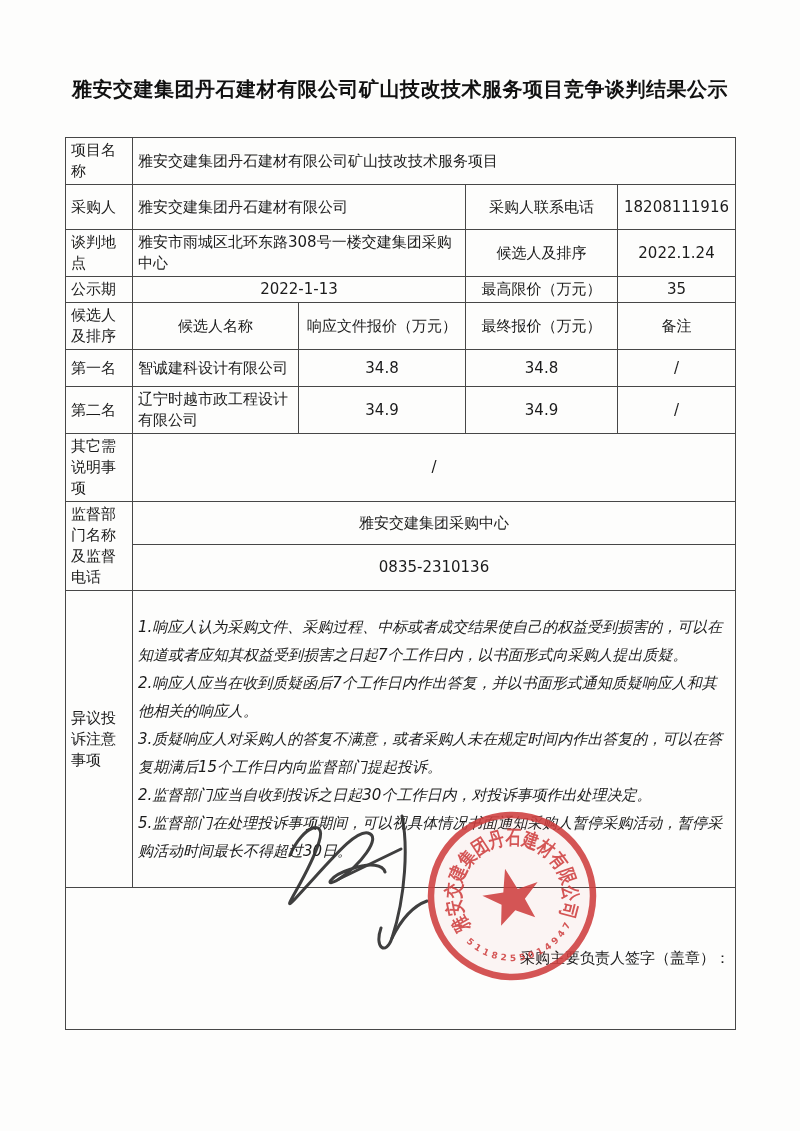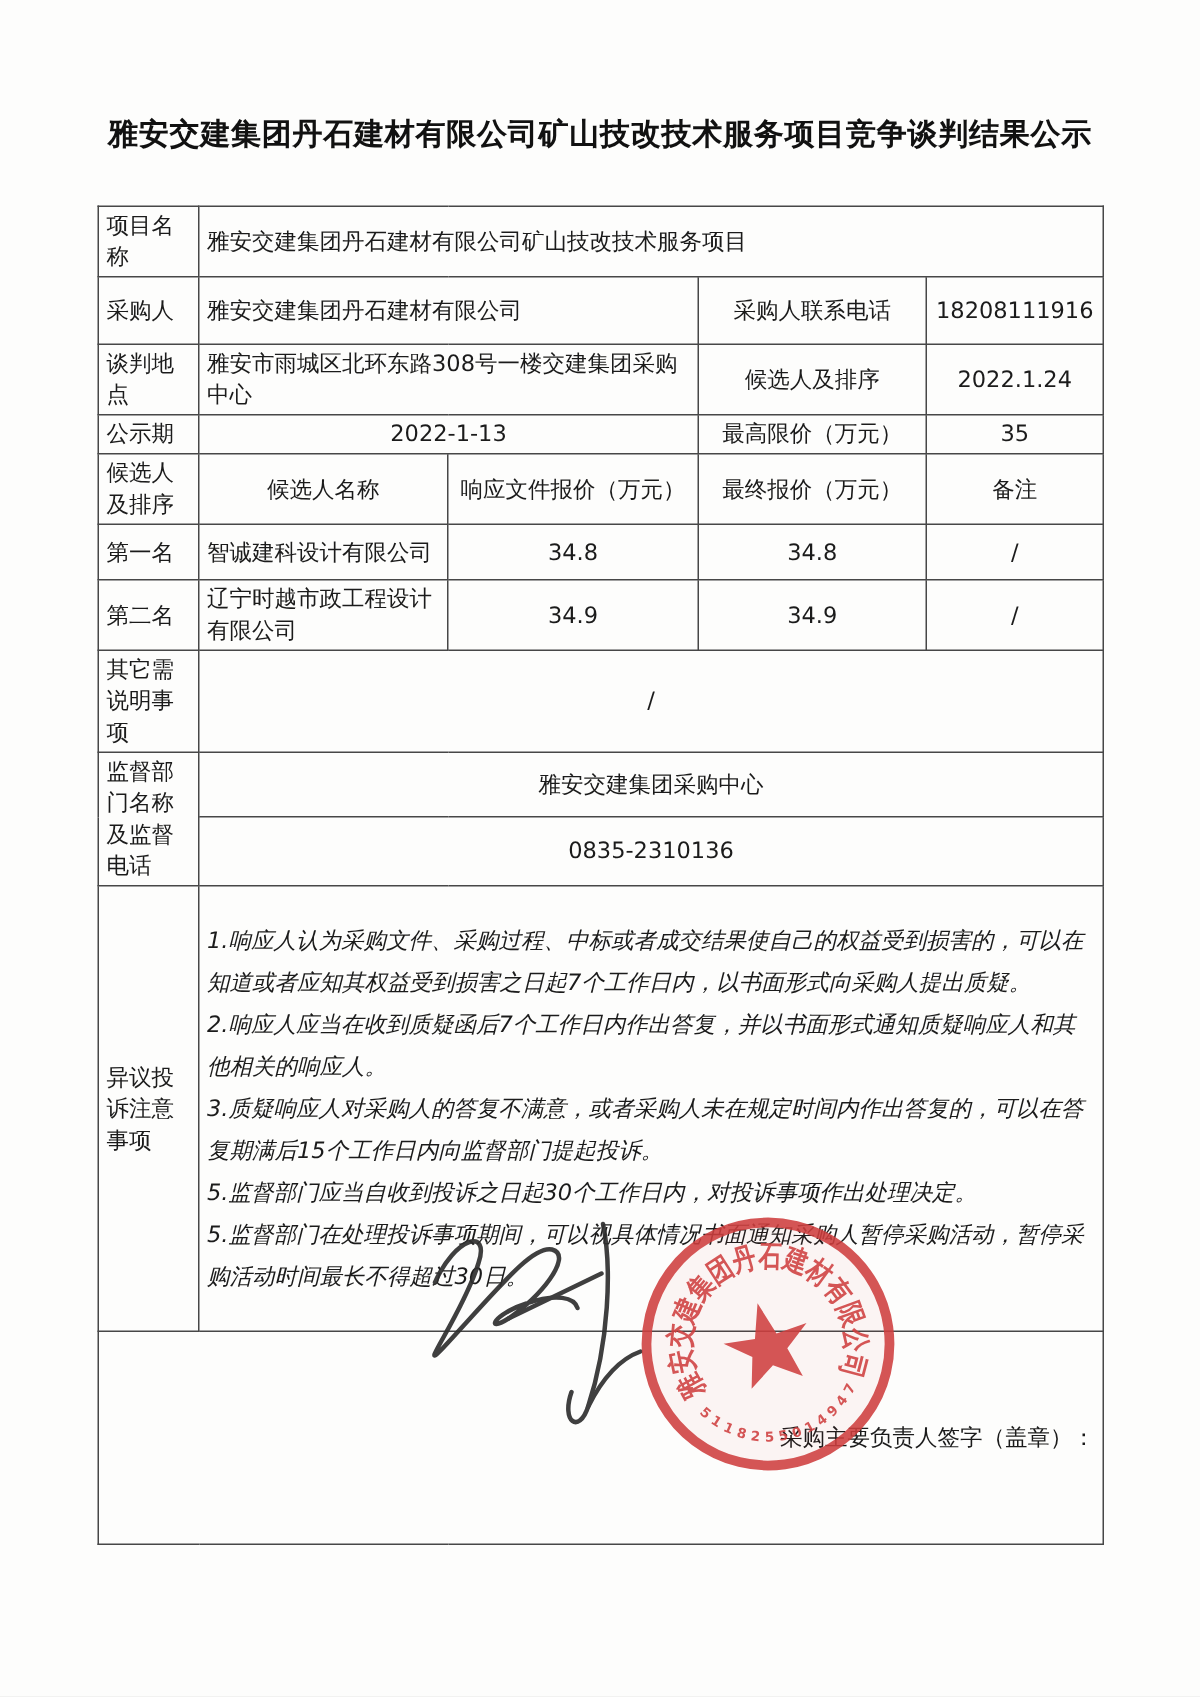--- a/index.html
+++ b/index.html
@@ -104,21 +104,21 @@
       </tr>
       <tr style="height:39px">
         <td class="ctr" colspan="4">0835-2310136</td>
       </tr>
       <tr style="height:297px">
         <td class="lbl">异议投诉注意事项</td>
         <td class="long-text" colspan="4">
           <div class="obj-item">1.响应人认为采购文件、采购过程、中标或者成交结果使自己的权益受到损害的，可以在知道或者应知其权益受到损害之日起7个工作日内，以书面形式向采购人提出质疑。</div>
           <div class="obj-item">2.响应人应当在收到质疑函后7个工作日内作出答复，并以书面形式通知质疑响应人和其他相关的响应人。</div>
           <div class="obj-item">3.质疑响应人对采购人的答复不满意，或者采购人未在规定时间内作出答复的，可以在答复期满后15个工作日内向监督部门提起投诉。</div>
-          <div class="obj-item">5.监督部门应当自收到投诉之日起30个工作日内，对投诉事项作出处理决定。</div>
+          <div class="obj-item">2.监督部门应当自收到投诉之日起30个工作日内，对投诉事项作出处理决定。</div>
           <div class="obj-item">5.监督部门在处理投诉事项期间，可以视具体情况书面通知采购人暂停采购活动，暂停采购活动时间最长不得超过30日。</div>
         </td>
       </tr>
       <tr>
         <td class="sig-cell" colspan="5">
           <span class="sig-label">采购主要负责人签字（盖章）：</span>
         </td>
       </tr>
     </tbody>
   </table>

